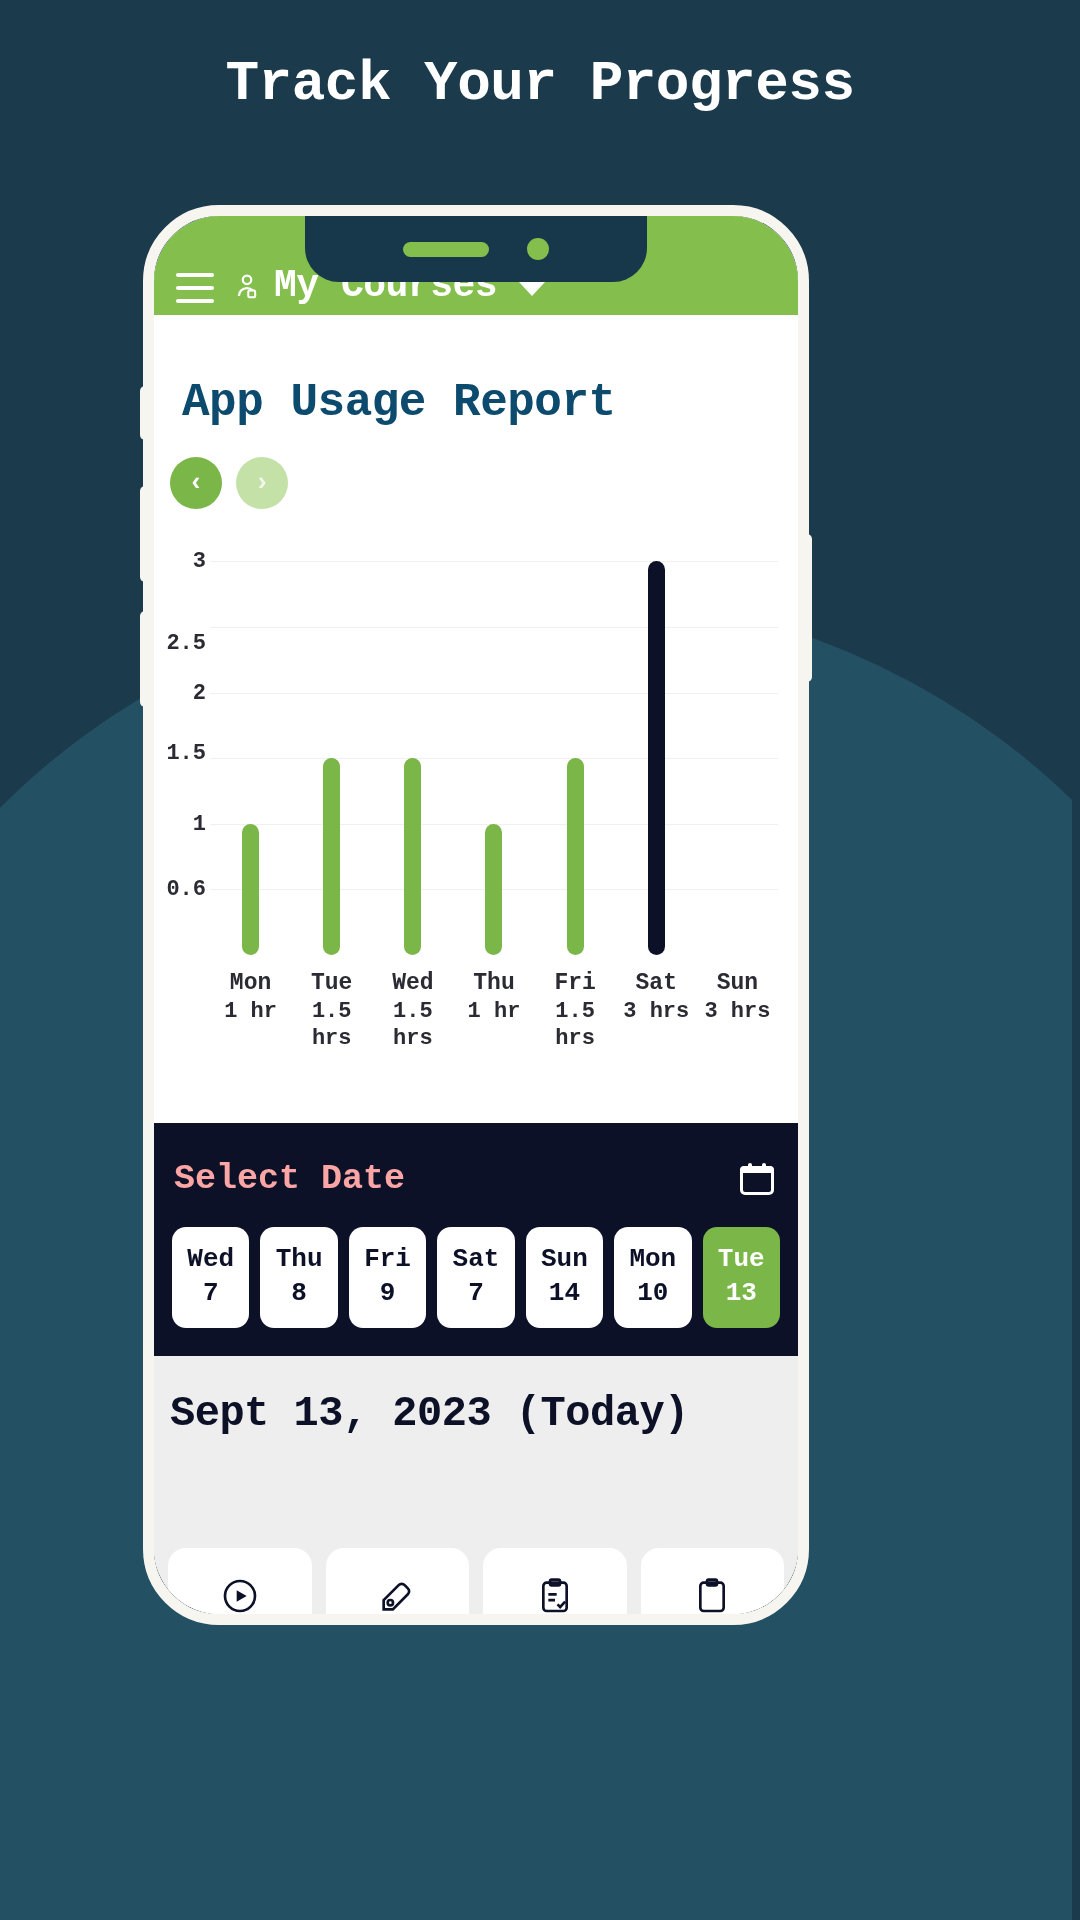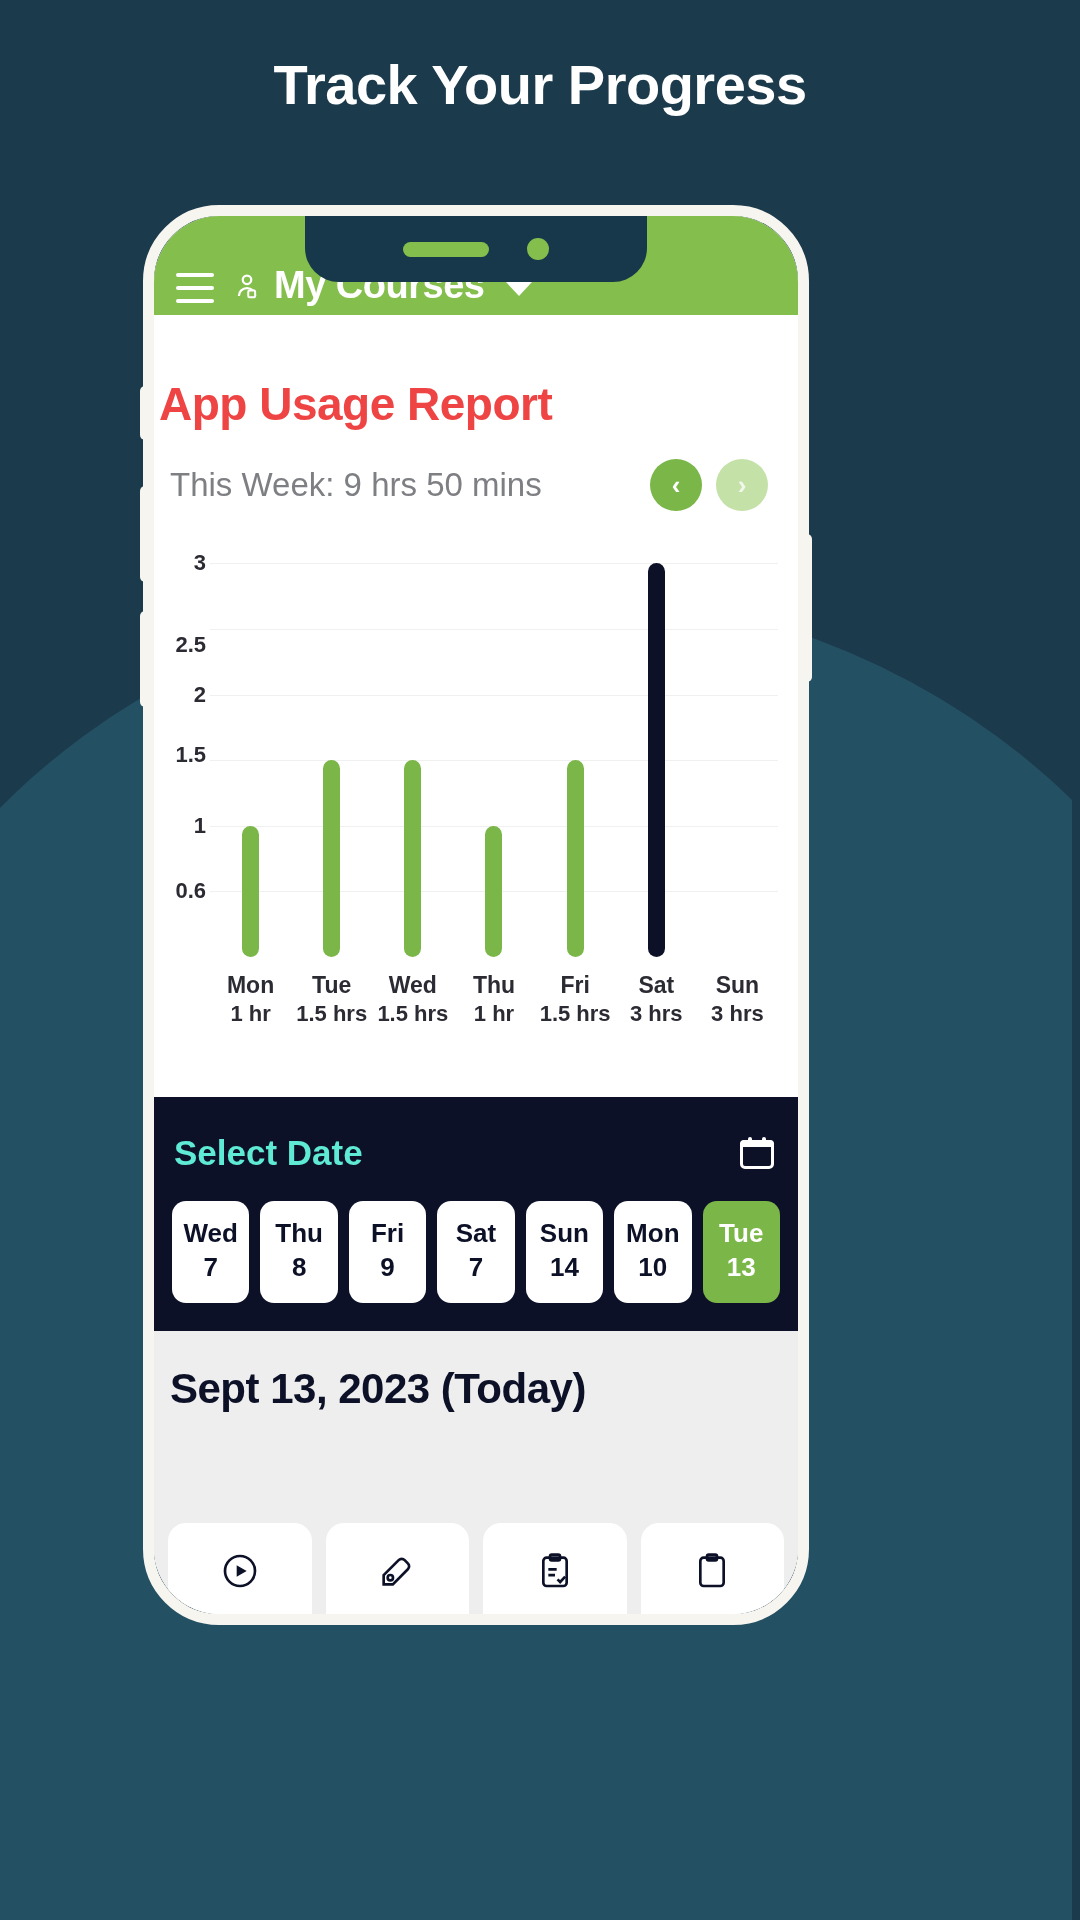--- a/index.html
+++ b/index.html
@@ -7,20 +7,21 @@
     width: 1080px; height: 1920px;
     background: #1b3a4b;
     font-family: "Liberation Sans", sans-serif;
     overflow: hidden;
   }
   #stage {
     position: relative;
     width: 1072px; height: 1920px;
     background: #1b3a4b;
     overflow: hidden;
+    font-family: Liberation Mono, monospace;
   }
 
   
   .bg-arc {
     position: absolute;
     left: -180px;
     top: 590px;
     width: 1440px;
     height: 1400px;
     border-radius: 50% 50% 0 0 / 46% 46% 0 0;
@@ -112,25 +113,25 @@
     justify-content: center;
     gap: 38px;
   }
   .speaker { width: 86px; height: 15px; border-radius: 8px; background: #84bf4e; }
   .camera  { width: 22px; height: 22px; border-radius: 50%; background: #84bf4e; }
 
   
   .content { background: #ffffff; padding: 0 0 0 0; }
 
   .report-title {
-    color: #ef4444;
+    color: #0c4a6e;
     font-size: 46px;
     font-weight: bold;
     letter-spacing: -0.5px;
-    padding: 62px 0 0 5px;
+    padding: 62px 0 0 28px;
   }
   .subrow {
     display: flex;
     align-items: center;
     justify-content: space-between;
     padding: 28px 30px 0 16px;
   }
   .subtitle { color: #7d7f83; font-size: 33px; }
   .navbtns { display: flex; gap: 14px; }
   .navbtn {
@@ -192,21 +193,21 @@
   }
   .xcol { flex: 1; text-align: center; }
   .xday { color: #2b2b33; font-size: 23px; font-weight: bold; line-height: 1.25; }
   .xval { color: #2b2b33; font-size: 22px; font-weight: bold; line-height: 1.25; }
 
   .chart-pad { height: 70px; background: #fff; }
 
   
   .datepanel { background: #0d1128; padding: 36px 18px 28px 18px; }
   .dp-head { display: flex; align-items: center; justify-content: space-between; padding: 0 6px 0 2px; }
-  .dp-title { color: #5eead4; font-size: 35px; font-weight: bold; }
+  .dp-title { color: #fca5a5; font-size: 35px; font-weight: bold; }
   .cal-icon { width: 34px; height: 32px; position: relative; }
   .cal-icon .body {
     position: absolute; inset: 3px 0 0 0;
     border: 3px solid #ffffff; border-radius: 5px;
   }
   .cal-icon .bar-top {
     position: absolute; left: 0; right: 0; top: 3px; height: 7px; background: #ffffff;
     border-radius: 4px 4px 0 0;
   }
   .cal-icon .peg { position: absolute; width: 4px; height: 8px; background: #ffffff; top: 0; border-radius: 2px; }
@@ -289,21 +290,20 @@
       <div class="notch">
         <div class="speaker"></div>
         <div class="camera"></div>
       </div>
 
       <div class="content">
 
         <div class="report-title">App Usage Report</div>
 
         <div class="subrow">
-          <div class="subtitle">This Week: 9 hrs 50 mins</div>
           <div class="navbtns">
             <div class="navbtn prev">‹</div>
             <div class="navbtn next">›</div>
           </div>
         </div>
 
         <div class="chart">
           <div id="gridlines">
               <div class="gridline" style="top: 26.25px;"></div>
               <div class="gridline" style="top: 91.875px;"></div>

